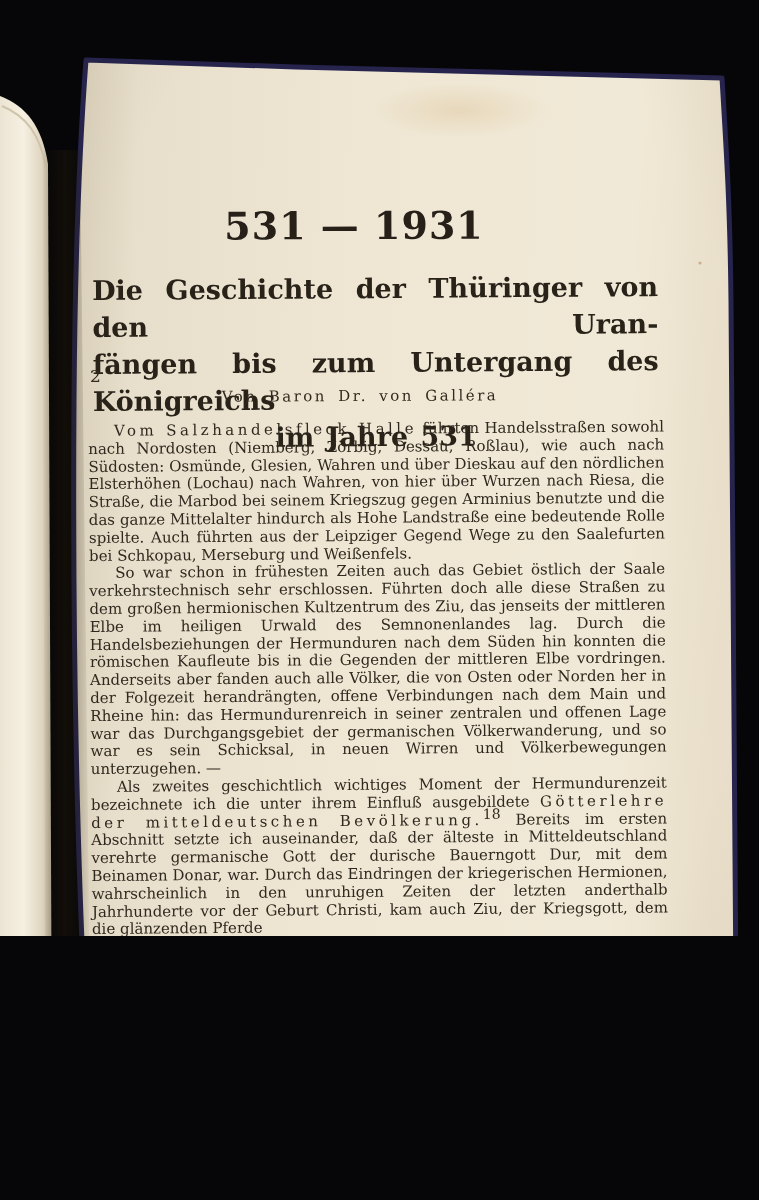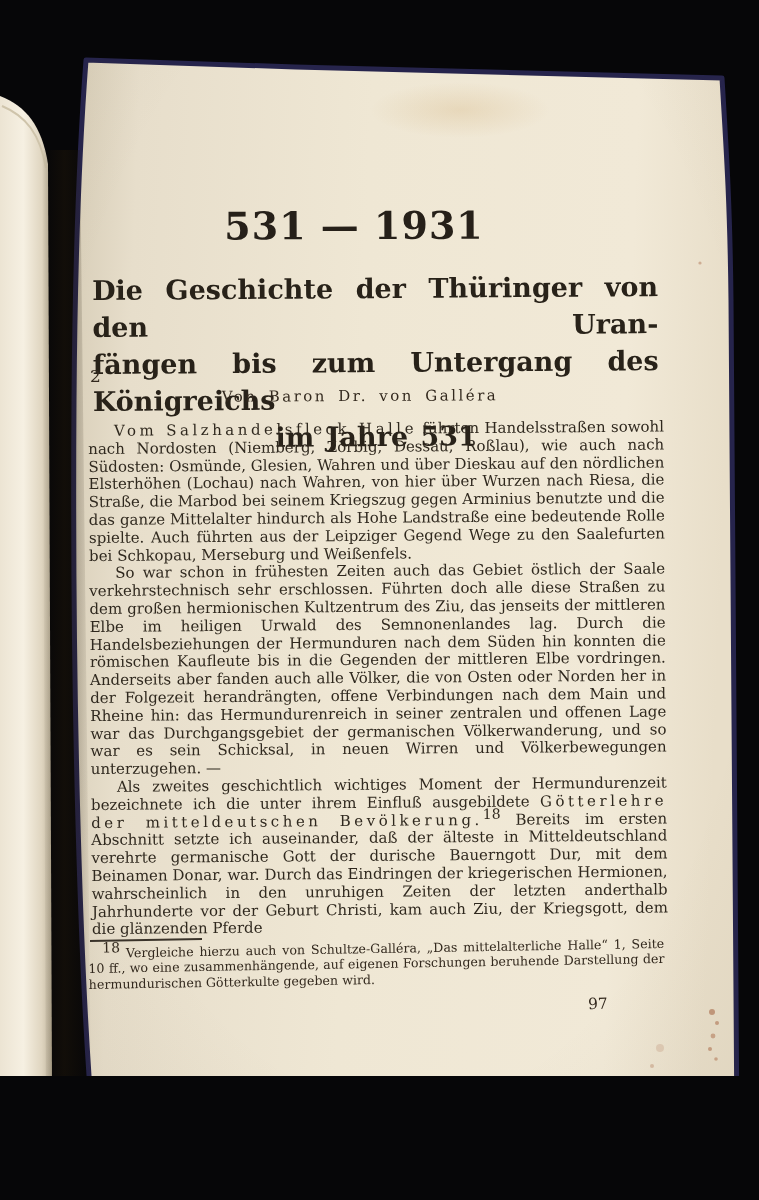--- a/index.html
+++ b/index.html
@@ -1,16 +1,16 @@
 <!DOCTYPE html>
 <html lang="de"><head>
 <meta charset="utf-8">
 <style>
   html,body{margin:0;padding:0;background:#060608;}
-  .photo{position:relative;width:759px;height:1076px;overflow:hidden;background:#7dd3fc;
+  .photo{position:relative;width:759px;height:936px;overflow:hidden;background:#7dd3fc;
          font-family:"DejaVu Serif","Liberation Serif",serif;}
   .photo svg{position:absolute;left:0;top:0;}
   .page-content{position:absolute;left:88px;top:0;width:576px;height:1200px;color:#2f281e;}
   .title{position:absolute;top:203px;left:0;width:100%;text-align:center;
          font-size:38px;font-weight:bold;letter-spacing:1px;color:#262019;
          transform:translateX(-22px) rotate(-0.2deg);}
   .heading{position:absolute;top:272px;left:4px;width:566px;color:#282219;
            font-size:27px;font-weight:bold;line-height:37px;
            transform:rotate(-0.4deg);transform-origin:left top;}
   .heading-line{text-align:justify;text-align-last:justify;word-spacing:3px;}

